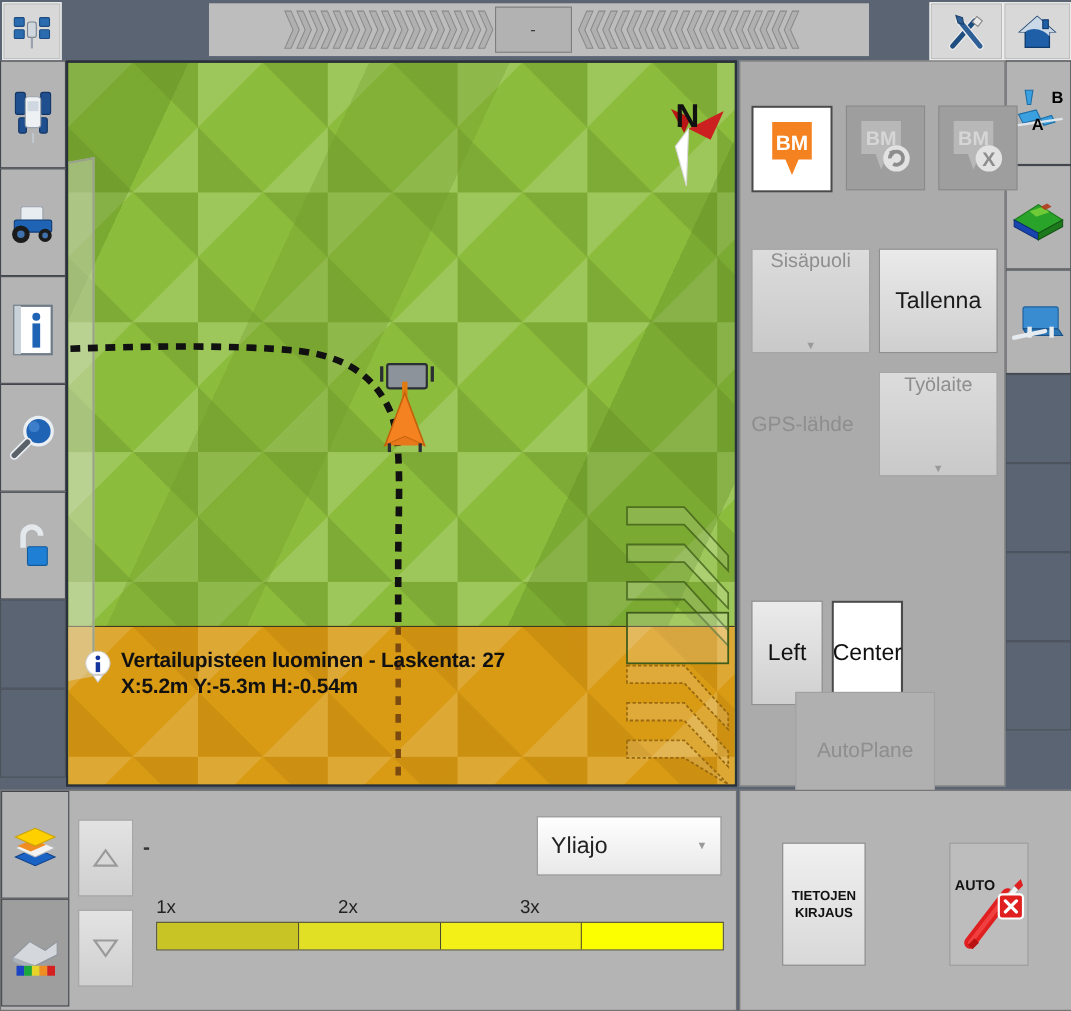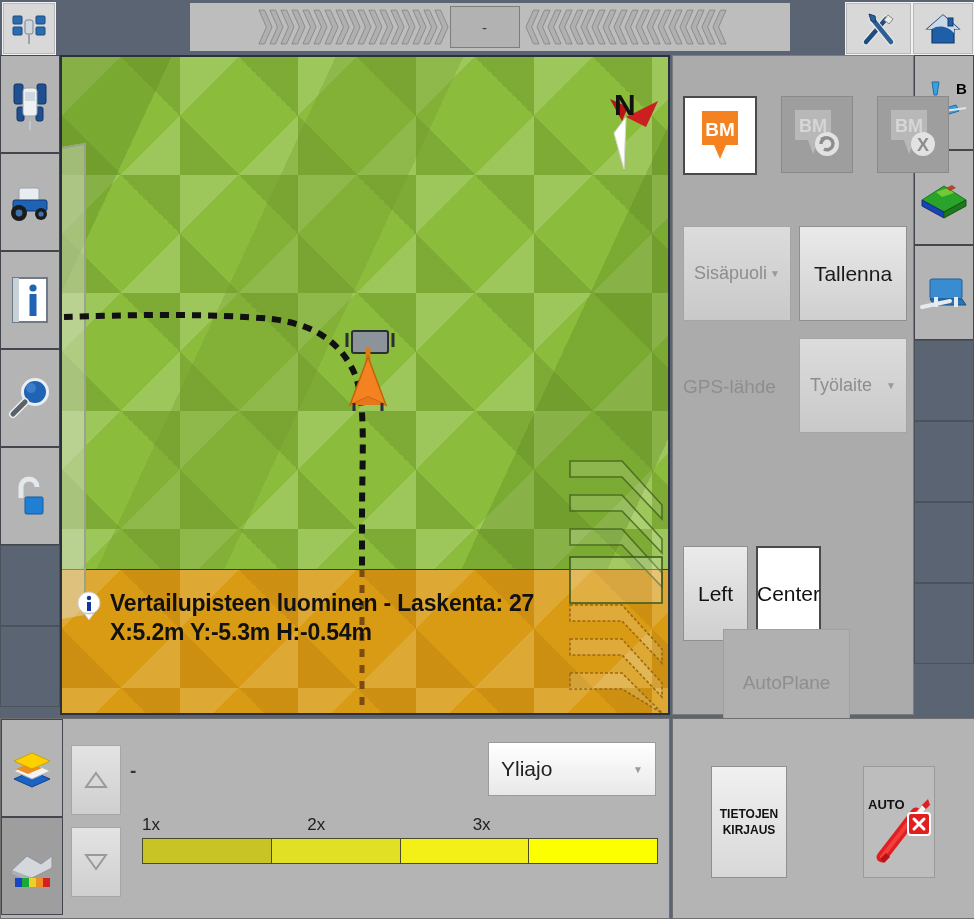--- a/index.html
+++ b/index.html
@@ -62,35 +62,35 @@
          border-top:1px solid #3b3b20;}
   .boundary{position:absolute;left:0px;top:90px;width:22px;height:470px;
             border-right:2px solid #9aa38a;border-top:2px solid #9aa38a;
             background:rgba(220,225,210,.45);
             transform:skewY(-10deg);transform-origin:top left;}
   svg.overlay{position:absolute;left:0;top:0;width:606px;height:656px;}
 
   .infobox{position:absolute;left:4px;top:520px;width:560px;height:76px;
            display:flex;align-items:flex-start;gap:8px;padding:12px 0 0 10px;box-sizing:border-box;}
   .infoicon{width:26px;height:30px;flex:0 0 26px;margin-top:2px;}
-  .infotext{font-size:23px;font-weight:bold;color:#111;line-height:1.28;
+  .infotext{font-size:19px;font-weight:bold;color:#111;line-height:1.28;
             letter-spacing:-.2px;}
 
   
   .rpanel{position:absolute;left:672px;top:55px;width:242px;height:660px;
           background:#ababab;border:1px solid #7b7b7b;box-sizing:border-box;}
-  .bmrow{position:absolute;left:10px;top:40px;display:flex;gap:24px;}
+  .bmrow{position:absolute;left:10px;top:40px;display:flex;gap:12px;}
   .bmbtn{width:70px;height:75px;display:flex;align-items:center;justify-content:center;}
   .bmbtn.on{background:#fff;border:2px solid #4a4a4a;}
   .bmbtn.off{background:#9e9e9e;border:1px solid #8a8a8a;}
 
   .ctl{position:absolute;box-sizing:border-box;display:flex;align-items:center;}
   .dd{background:linear-gradient(#efefef,#d2d2d2);border:1px solid #9b9b9b;
       justify-content:space-between;padding:0 10px;font-size:18px;color:#333;}
-  .dd.dis{background:linear-gradient(#dcdcdc,#c9c9c9);color:#8e8e8e;border-color:#a5a5a5;}
+  .dd.dis{background:linear-gradient(#dcdcdc,#c9c9c9);color:#8e8e8e;border-color:#a5a5a5;flex-direction:column;}
   .caret{font-size:10px;color:#9a9a9a;}
   .btnL{background:linear-gradient(#eaeaea,#cfcfcf);border:1px solid #8f8f8f;
         justify-content:center;font-size:21px;color:#1a1a1a;}
   .plabel{position:absolute;font-size:19px;color:#8e8e8e;}
   .lcr{position:absolute;top:458px;display:flex;gap:8px;left:10px;margin-top:32px;}
   .lcrbtn{width:65px;height:95px;display:flex;align-items:center;justify-content:center;
           font-size:21px;color:#111;background:linear-gradient(#ebebeb,#cfcfcf);
           border:1px solid #8f8f8f;box-sizing:border-box;}
   .lcrbtn.sel{background:#fff;border:2px solid #4a4a4a;}
   .autoplane{position:absolute;left:50px;top:573px;width:125px;height:105px;

